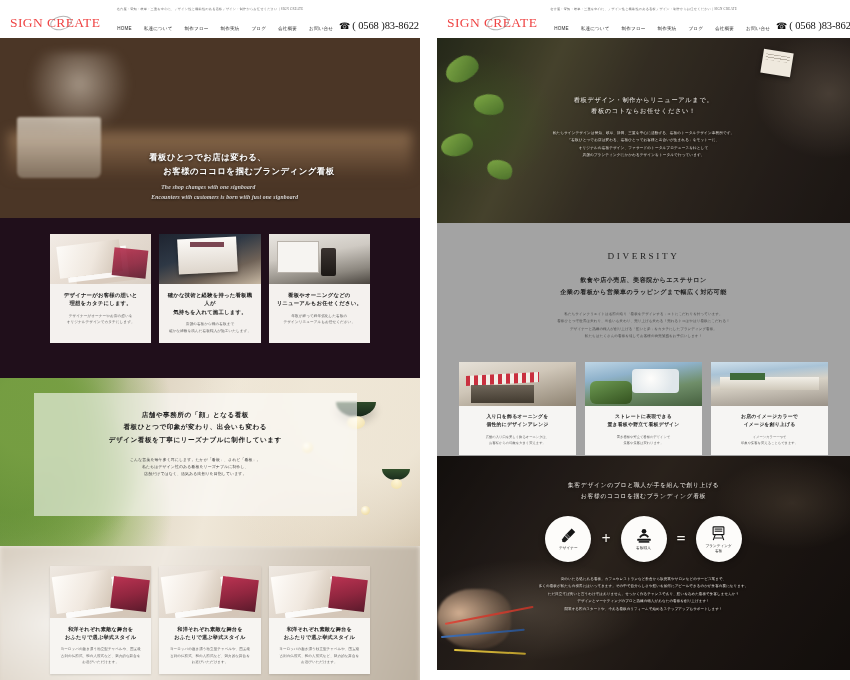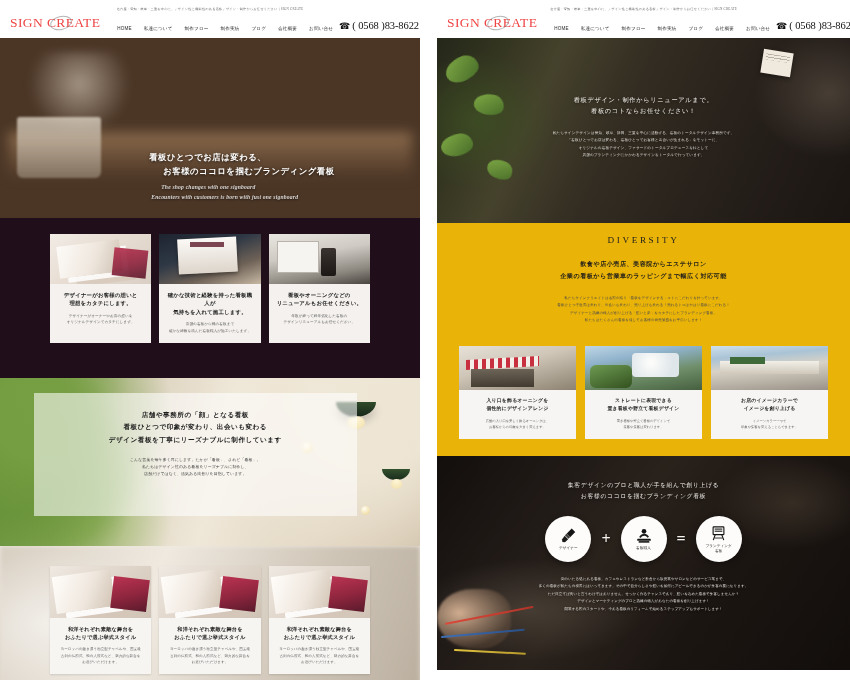--- a/index.html
+++ b/index.html
@@ -242,21 +242,21 @@
   .concept-h { margin-top: 14px; font-size: 6.2px; line-height: 11.4px;
                letter-spacing: .7px; color:#f6f3ee; text-shadow:0 1px 3px rgba(0,0,0,.6); }
   .concept-p { margin-top: 13px; font-size: 3.6px; line-height: 7.4px;
                color: rgba(246,242,236,.9); letter-spacing:.15px;
                text-shadow:0 1px 2px rgba(0,0,0,.55); }
   .note-card { position:absolute; right: 14%; top: 7%; width: 30px; height: 24px;
                background:#efe9de; transform: rotate(9deg); box-shadow:0 2px 5px rgba(0,0,0,.4); z-index:2; }
   .note-card::after{ content:""; position:absolute; left:10%; top:18%; width:80%; height:6px;
                background: repeating-linear-gradient(180deg,#b9b1a4 0 1px, transparent 1px 3px); }
 
-  .diversity-sec { position: relative; width: 100%; height: 233px; background:#eab308; padding-top: 12px; }
+  .diversity-sec { position: relative; width: 100%; height: 233px; background:#a3a3a3; padding-top: 28px; }
   .sec-label-dark { font-size: 9.2px; letter-spacing: 2.6px; color:#1f1f1f; text-align:center; }
   .div-h { margin-top: 14px; font-size: 6.1px; line-height: 11.6px; text-align:center;
            color:#1b1b1b; font-weight: bold; letter-spacing:.5px; }
   .div-p { margin-top: 13px; font-size: 3.5px; line-height: 7.2px; text-align:center;
            color:#4a4a4a; letter-spacing:.12px; }
   .div-row { display: flex; gap: 9px; padding: 22px 22px 0; }
   .div-card { flex:1; background: #f6f5f3; }
   .div-thumb { width:100%; height: 44px; position:relative; overflow:hidden; }
   .dthumb-a { background: linear-gradient(165deg,#e6e1d8 0%,#cfc6b8 42%,#8d8271 100%); }
   .dthumb-a::before{ content:""; position:absolute; left:6%; top:28%; width:62%; height:22%;

